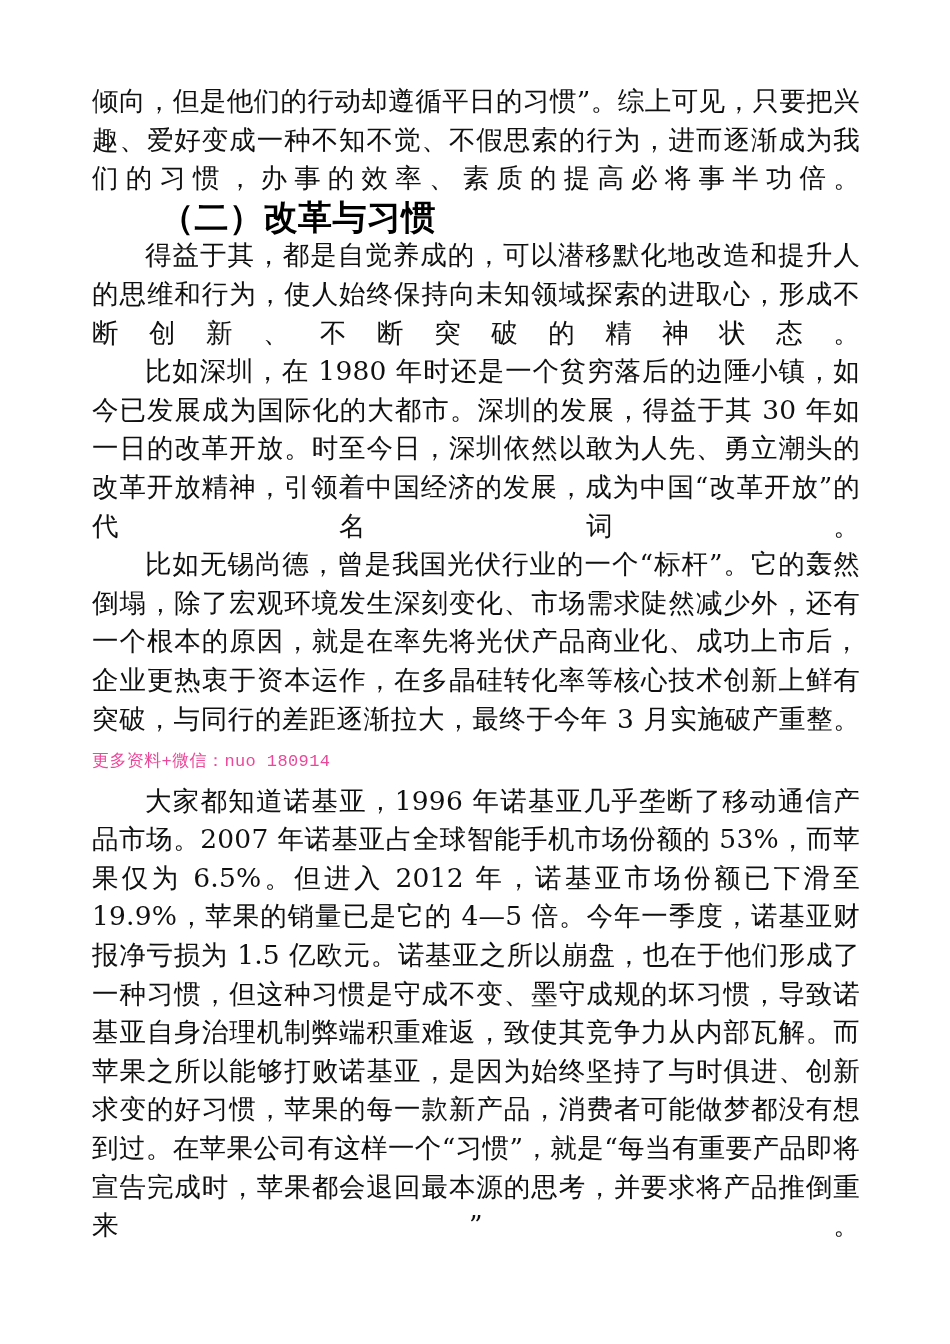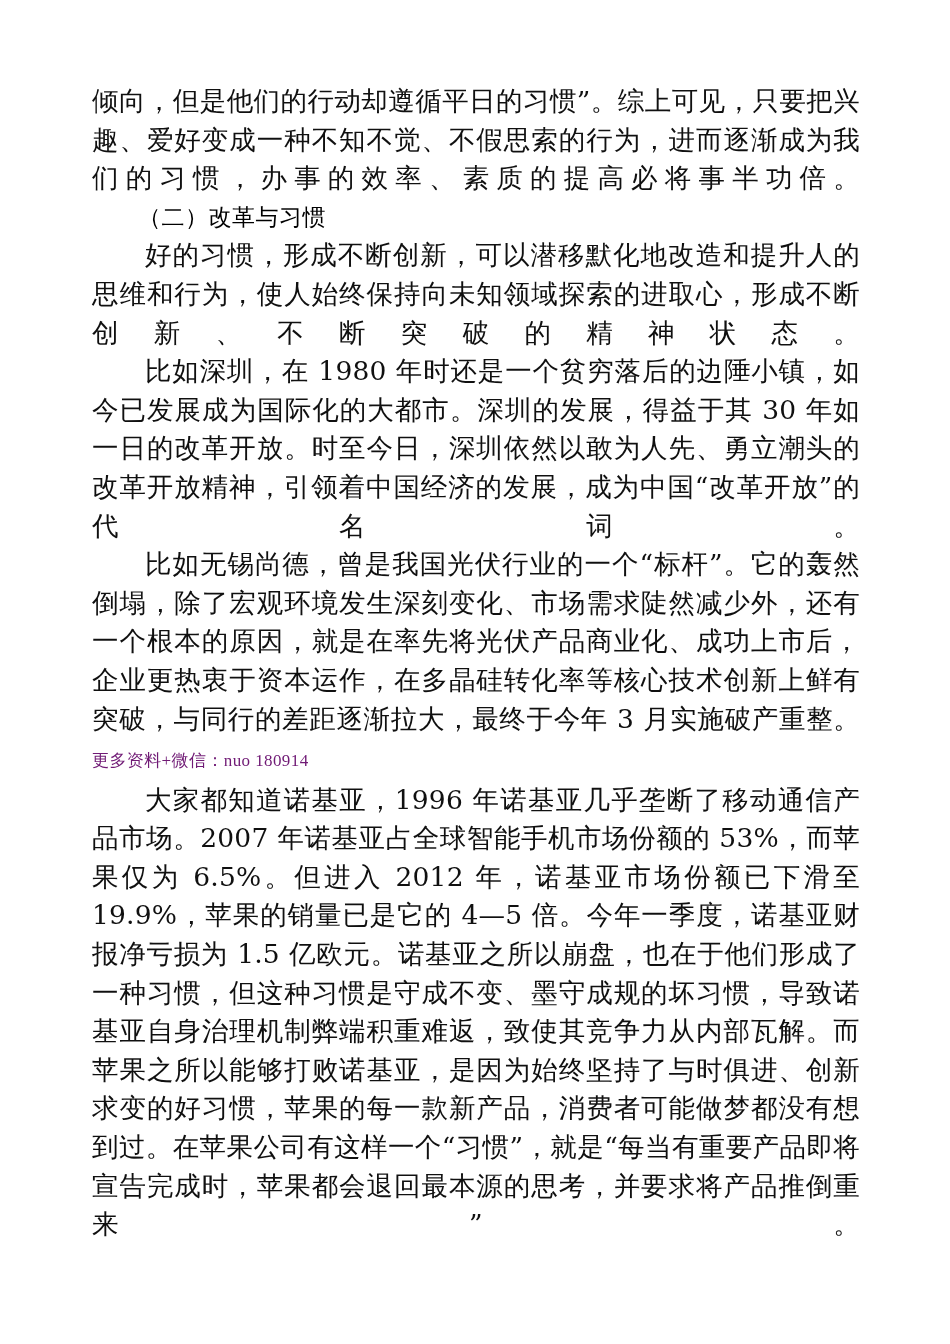--- a/index.html
+++ b/index.html
@@ -49,54 +49,54 @@
 
   
   .para.full-justify {
     text-align-last: justify;
   }
 
   
   .heading {
     margin: 0;
     font-family: "DejaVu Serif", "Liberation Serif", serif;
-    font-size: 23px;
+    font-size: 34px;
     line-height: 38.6px;
-    font-weight: normal;
+    font-weight: bold;
     color: #000000;
     text-indent: 2em;
     letter-spacing: 0.5px;
   }
 
   
   .watermark-inline {
-    font-family: Liberation Serif, serif;
+    font-family: Liberation Mono, monospace;
     font-size: 17px;
-    color: #701a75;
+    color: #ec4899;
     letter-spacing: 0.4px;
     white-space: nowrap;
   }
 
   .para .watermark-inline {
     text-indent: 0;
   }
 </style>
 </head>
 <body>
 
 <div class="page">
   <div class="text-column">
 
     <p class="para cont full-justify">倾向，但是他们的行动却遵循平日的习惯”。综上可见，只要把兴趣、爱好变成一种不知不觉、不假思索的行为，进而逐渐成为我们的习惯，办事的效率、素质的提高必将事半功倍。</p>
 
     <p class="heading">（二）改革与习惯</p>
 
 
 
-    <p class="para full-justify">好的习惯，形成不断创新，可以潜移默化地改造和提升人的思维和行为，使人始终保持向未知领域探索的进取心，形成不断创新、不断突破的精神状态。</p>
+    <p class="para full-justify">得益于其，都是自觉养成的，可以潜移默化地改造和提升人的思维和行为，使人始终保持向未知领域探索的进取心，形成不断创新、不断突破的精神状态。</p>
 
     <p class="para full-justify">比如深圳，在 1980 年时还是一个贫穷落后的边陲小镇，如今已发展成为国际化的大都市。深圳的发展，得益于其 30 年如一日的改革开放。时至今日，深圳依然以敢为人先、勇立潮头的改革开放精神，引领着中国经济的发展，成为中国“改革开放”的代名词。</p>
 
 
     <p class="para"><span>比如无锡尚德，曾是我国光伏行业的一个“标杆”。它的轰然倒塌，除了宏观环境发生深刻变化、市场需求陡然减少外，还有一个根本的原因，就是在率先将光伏产品商业化、成功上市后，企业更热衷于资本运作，在多晶硅转化率等核心技术创新上鲜有突破，与同行的差距逐渐拉大，最终于今年 3 月实施破产重整。</span><span class="watermark-inline">更多资料+微信：nuo 180914</span></p>
 
     <p class="para full-justify">大家都知道诺基亚，1996 年诺基亚几乎垄断了移动通信产品市场。2007 年诺基亚占全球智能手机市场份额的 53%，而苹果仅为 6.5%。但进入 2012 年，诺基亚市场份额已下滑至 19.9%，苹果的销量已是它的 4—5 倍。今年一季度，诺基亚财报净亏损为 1.5 亿欧元。诺基亚之所以崩盘，也在于他们形成了一种习惯，但这种习惯是守成不变、墨守成规的坏习惯，导致诺基亚自身治理机制弊端积重难返，致使其竞争力从内部瓦解。而苹果之所以能够打败诺基亚，是因为始终坚持了与时俱进、创新求变的好习惯，苹果的每一款新产品，消费者可能做梦都没有想到过。在苹果公司有这样一个“习惯”，就是“每当有重要产品即将宣告完成时，苹果都会退回最本源的思考，并要求将产品推倒重来”。</p>
 
   </div>
 </div>

